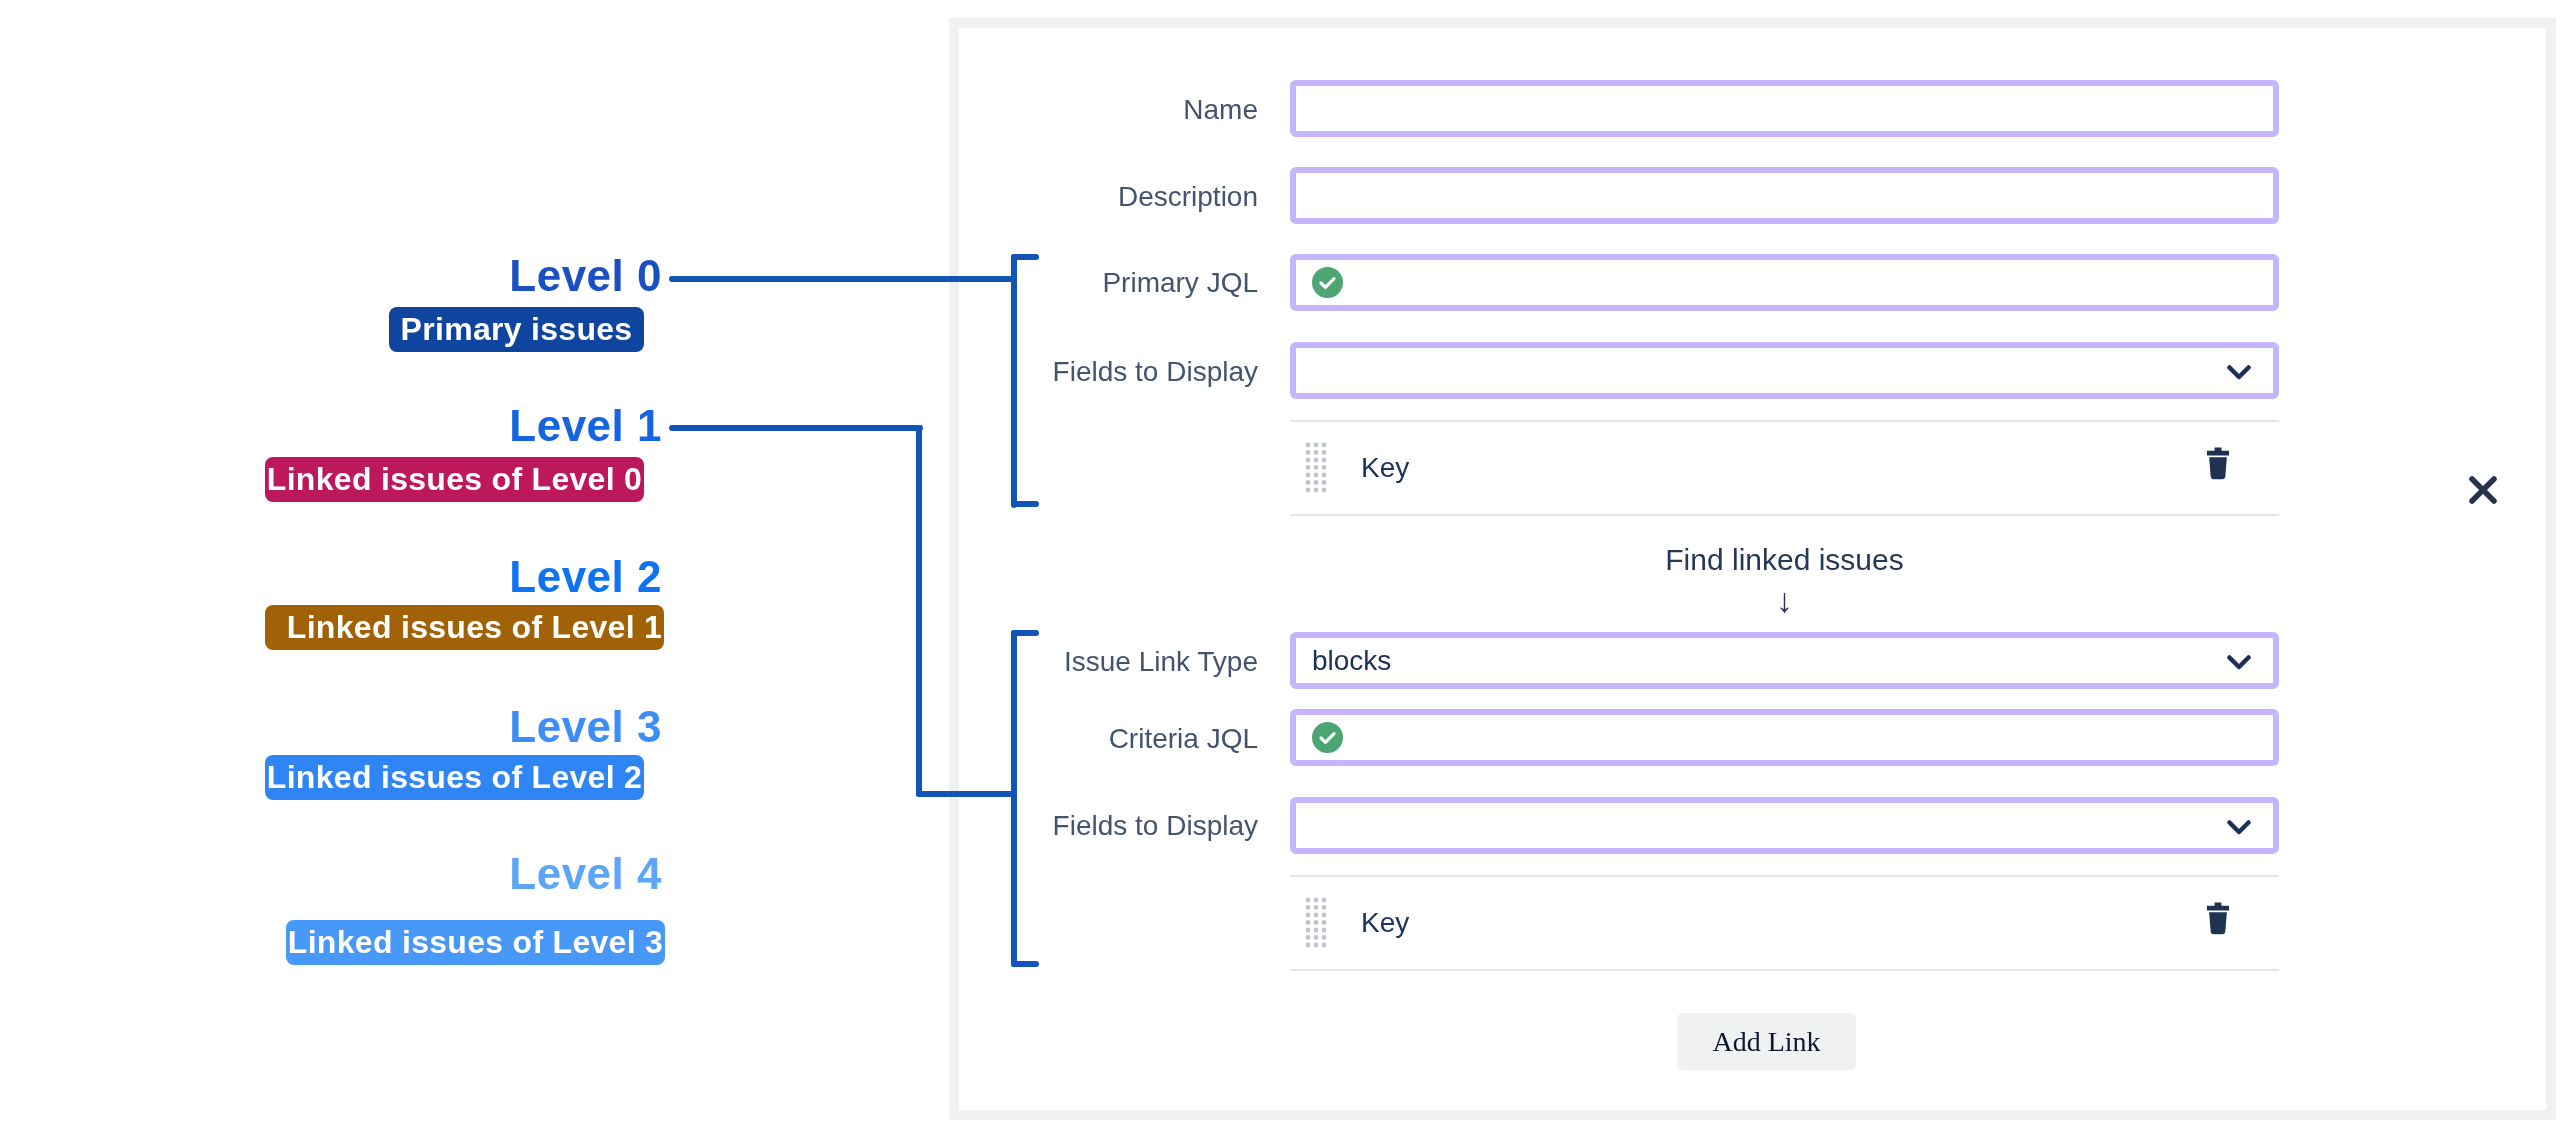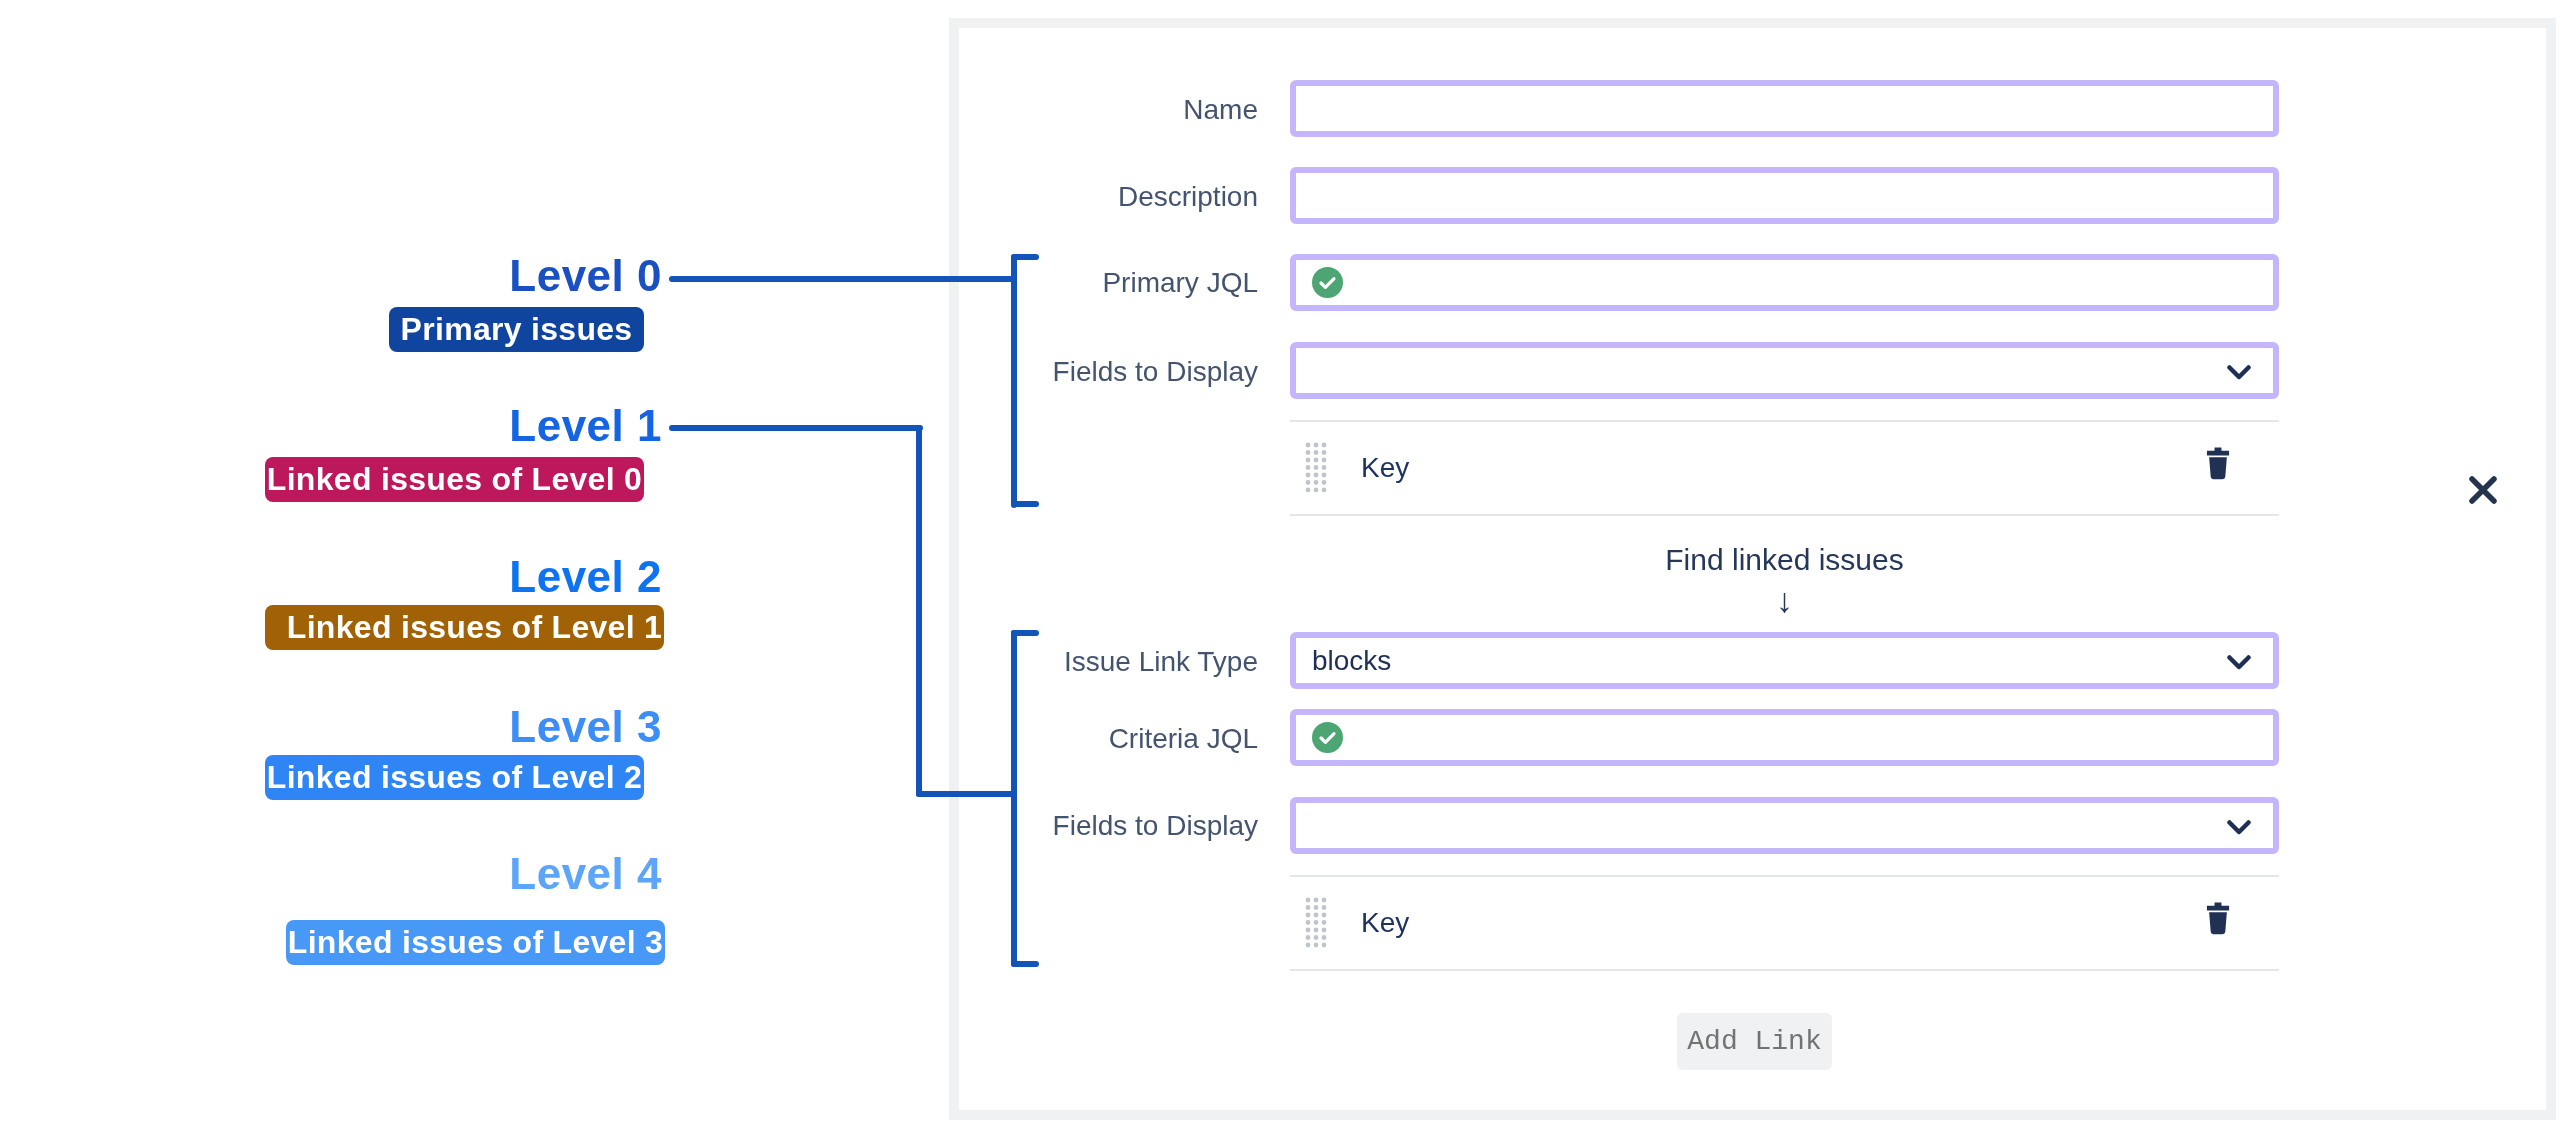--- a/index.html
+++ b/index.html
@@ -53,23 +53,23 @@
 
   .section-heading{
     position:absolute;left:1290px;width:989px;text-align:center;font-size:30px;
     color:#253858;z-index:2;
   }
   .arrow-down{
     position:absolute;left:1290px;width:989px;text-align:center;font-size:34px;
     font-weight:700;color:#253858;z-index:2;line-height:34px;
   }
   .add-link-btn{
-    position:absolute;left:1677px;top:1013px;width:155px;height:57px;
+    position:absolute;left:1677px;top:1013px;width:179px;height:57px;
     background:#f0f1f3;border:none;border-radius:6px;font-size:28px;font-weight:500;
-    color:#737373;z-index:2;cursor:pointer;font-family:Liberation Mono, monospace;
+    color:#0f172a;z-index:2;cursor:pointer;font-family:Liberation Serif, serif;
   }
 </style>
 </head>
 <body>
 
 <div class="canvas">
 
   <div class="panel"></div>
 
   <div class="lvl-title" style="left: 355px; top: 252px; color: rgb(26, 80, 194);">Level 0</div>

